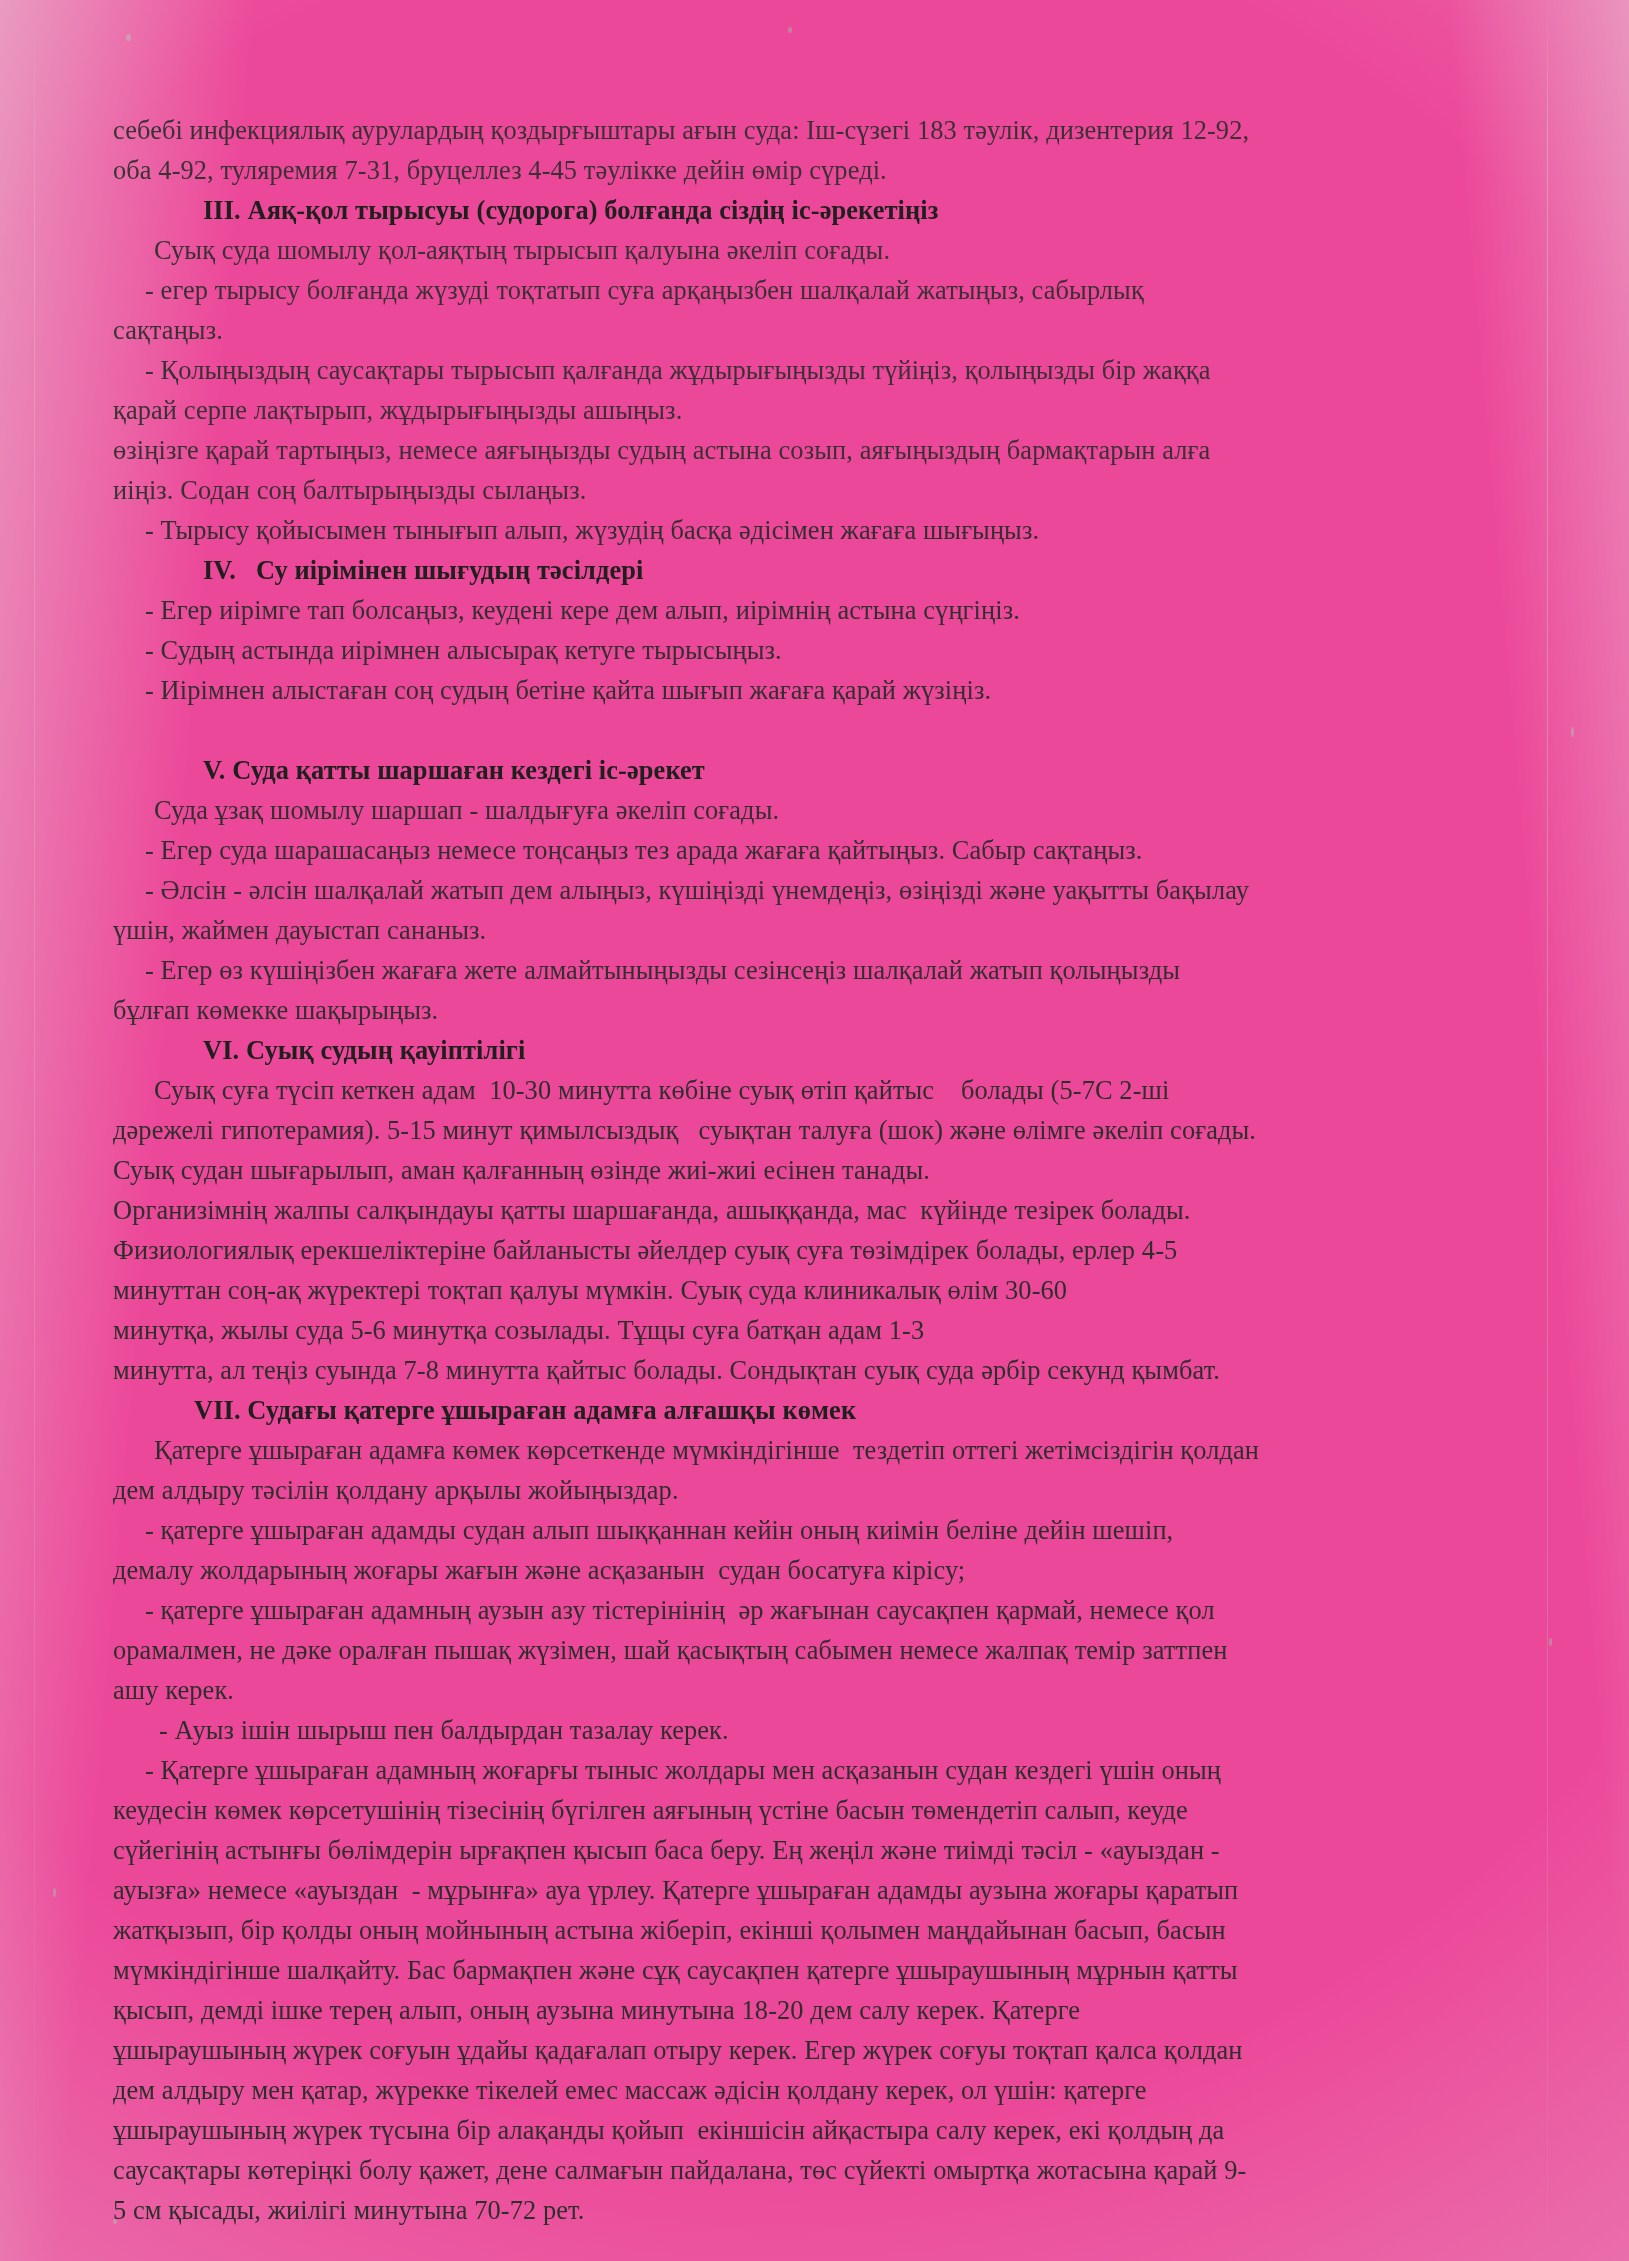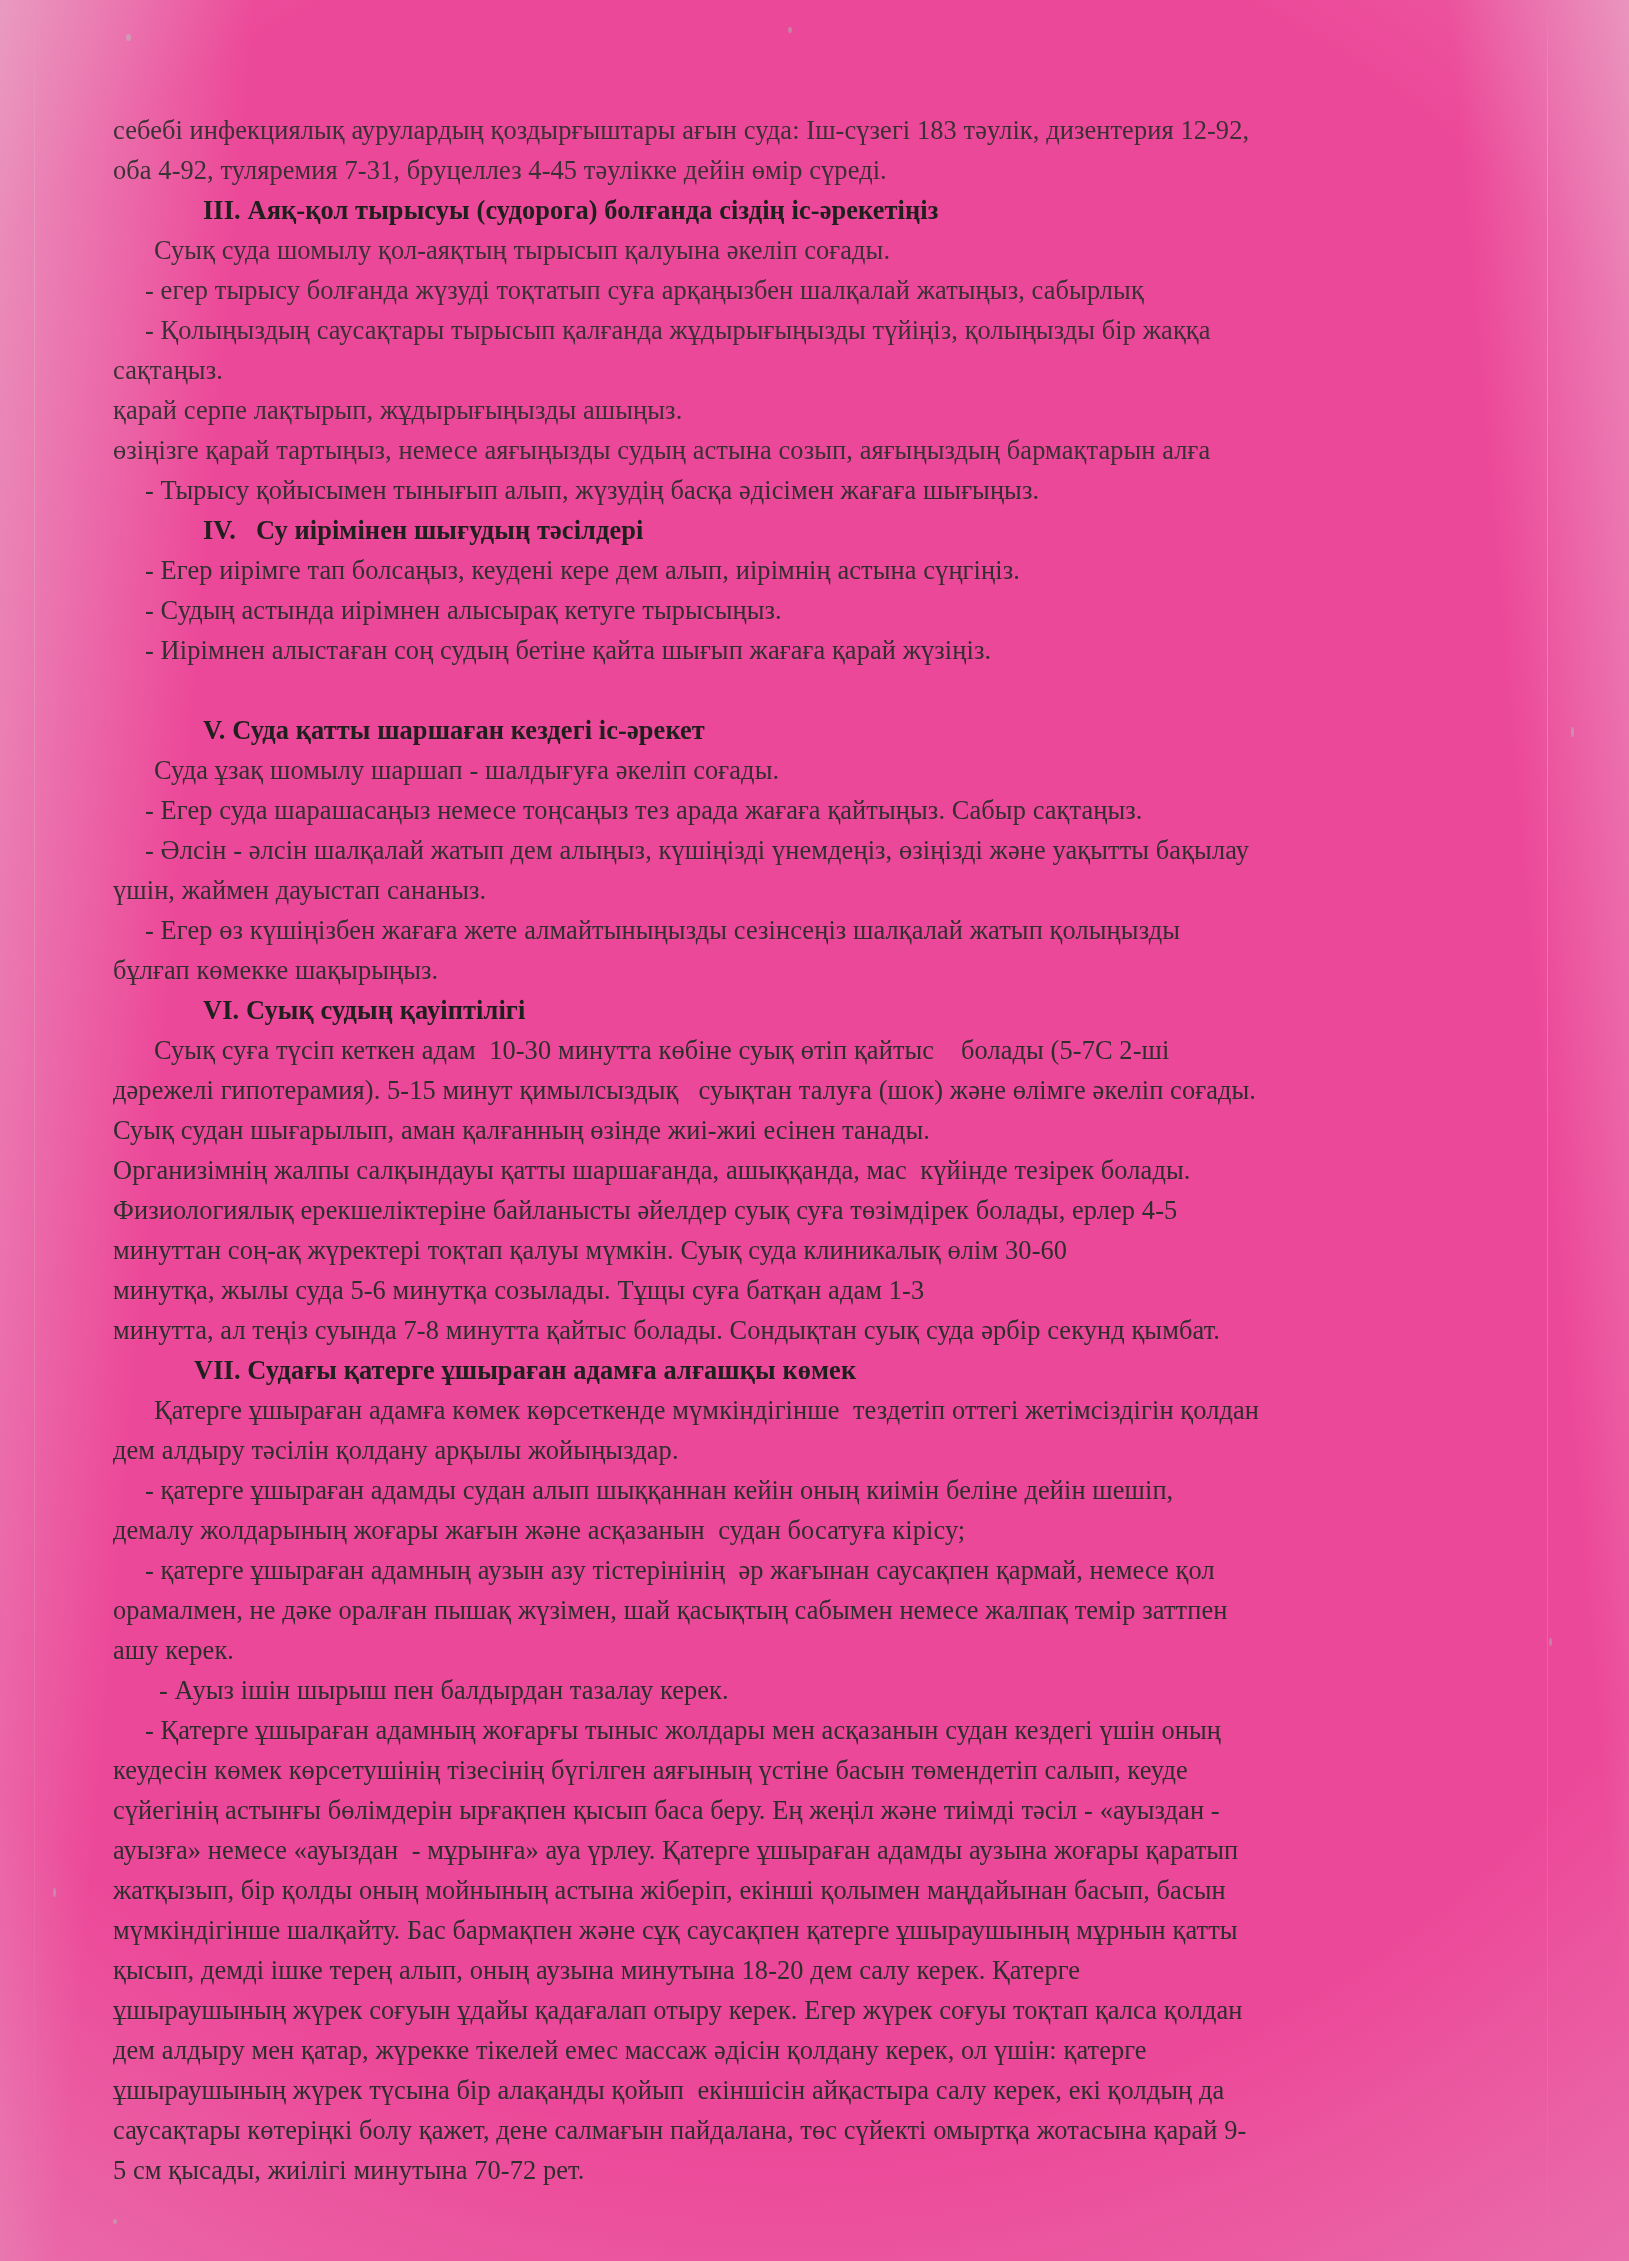--- a/index.html
+++ b/index.html
@@ -137,24 +137,25 @@
   <div class="speck" style="left:291px; top:407px; width:2.6px; height:5.8px;"></div>
   <div class="speck" style="left:53px; top:1888px; width:3.2px; height:9px;"></div>
 
   <div class="text-block">
 
     <p class="line flush band-light">себебі инфекциялық аурулардың қоздырғыштары ағын суда: Іш-сүзегі 183 тәулік, дизентерия 12-92,</p>
     <p class="line flush band-light">оба 4-92, туляремия 7-31, бруцеллез 4-45 тәулікке дейін өмір сүреді.</p>
     <p class="line heading indent-head band-dark">III. Аяқ-қол тырысуы (судорога) болғанда сіздің іс-әрекетіңіз</p>
     <p class="line indent-para band-light">Суық суда шомылу қол-аяқтың тырысып қалуына әкеліп соғады.</p>
     <p class="line indent-bullet band-light">- егер тырысу болғанда жүзуді тоқтатып суға арқаңызбен шалқалай жатыңыз, сабырлық</p>
+    <p class="line flush band-light">сақтаңыз.</p>
     <p class="line indent-bullet band-light">- Қолыңыздың саусақтары тырысып қалғанда жұдырығыңызды түйіңіз, қолыңызды бір жаққа</p>
-    <p class="line flush band-light">сақтаңыз.</p>
     <p class="line flush band-light">қарай серпе лақтырып, жұдырығыңызды ашыңыз.</p>
     <p class="line flush band-light">өзіңізге қарай тартыңыз, немесе аяғыңызды судың астына созып, аяғыңыздың бармақтарын алға</p>
+    <p class="line flush band-light">иіңіз. Содан соң балтырыңызды сылаңыз.</p>
     <p class="line indent-bullet band-mid">- Тырысу қойысымен тынығып алып, жүзудің басқа әдісімен жағаға шығыңыз.</p>
     <p class="line heading indent-head band-dark">IV.   Су иірімінен шығудың тәсілдері</p>
     <p class="line indent-bullet band-mid">- Егер иірімге тап болсаңыз, кеудені кере дем алып, иірімнің астына сүңгіңіз.</p>
     <p class="line indent-bullet band-mid">- Судың астында иірімнен алысырақ кетуге тырысыңыз.</p>
     <p class="line indent-bullet band-mid">- Иірімнен алыстаған соң судың бетіне қайта шығып жағаға қарай жүзіңіз.</p>
     <p class="line spacer"></p>
     <p class="line heading indent-head band-dark">V. Суда қатты шаршаған кездегі іс-әрекет</p>
     <p class="line indent-para band-mid">Суда ұзақ шомылу шаршап - шалдығуға әкеліп соғады.</p>
     <p class="line indent-bullet band-mid">- Егер суда шарашасаңыз немесе тоңсаңыз тез арада жағаға қайтыңыз. Сабыр сақтаңыз.</p>
     <p class="line indent-bullet band-mid">- Әлсін - әлсін шалқалай жатып дем алыңыз, күшіңізді үнемдеңіз, өзіңізді және уақытты бақылау</p>

